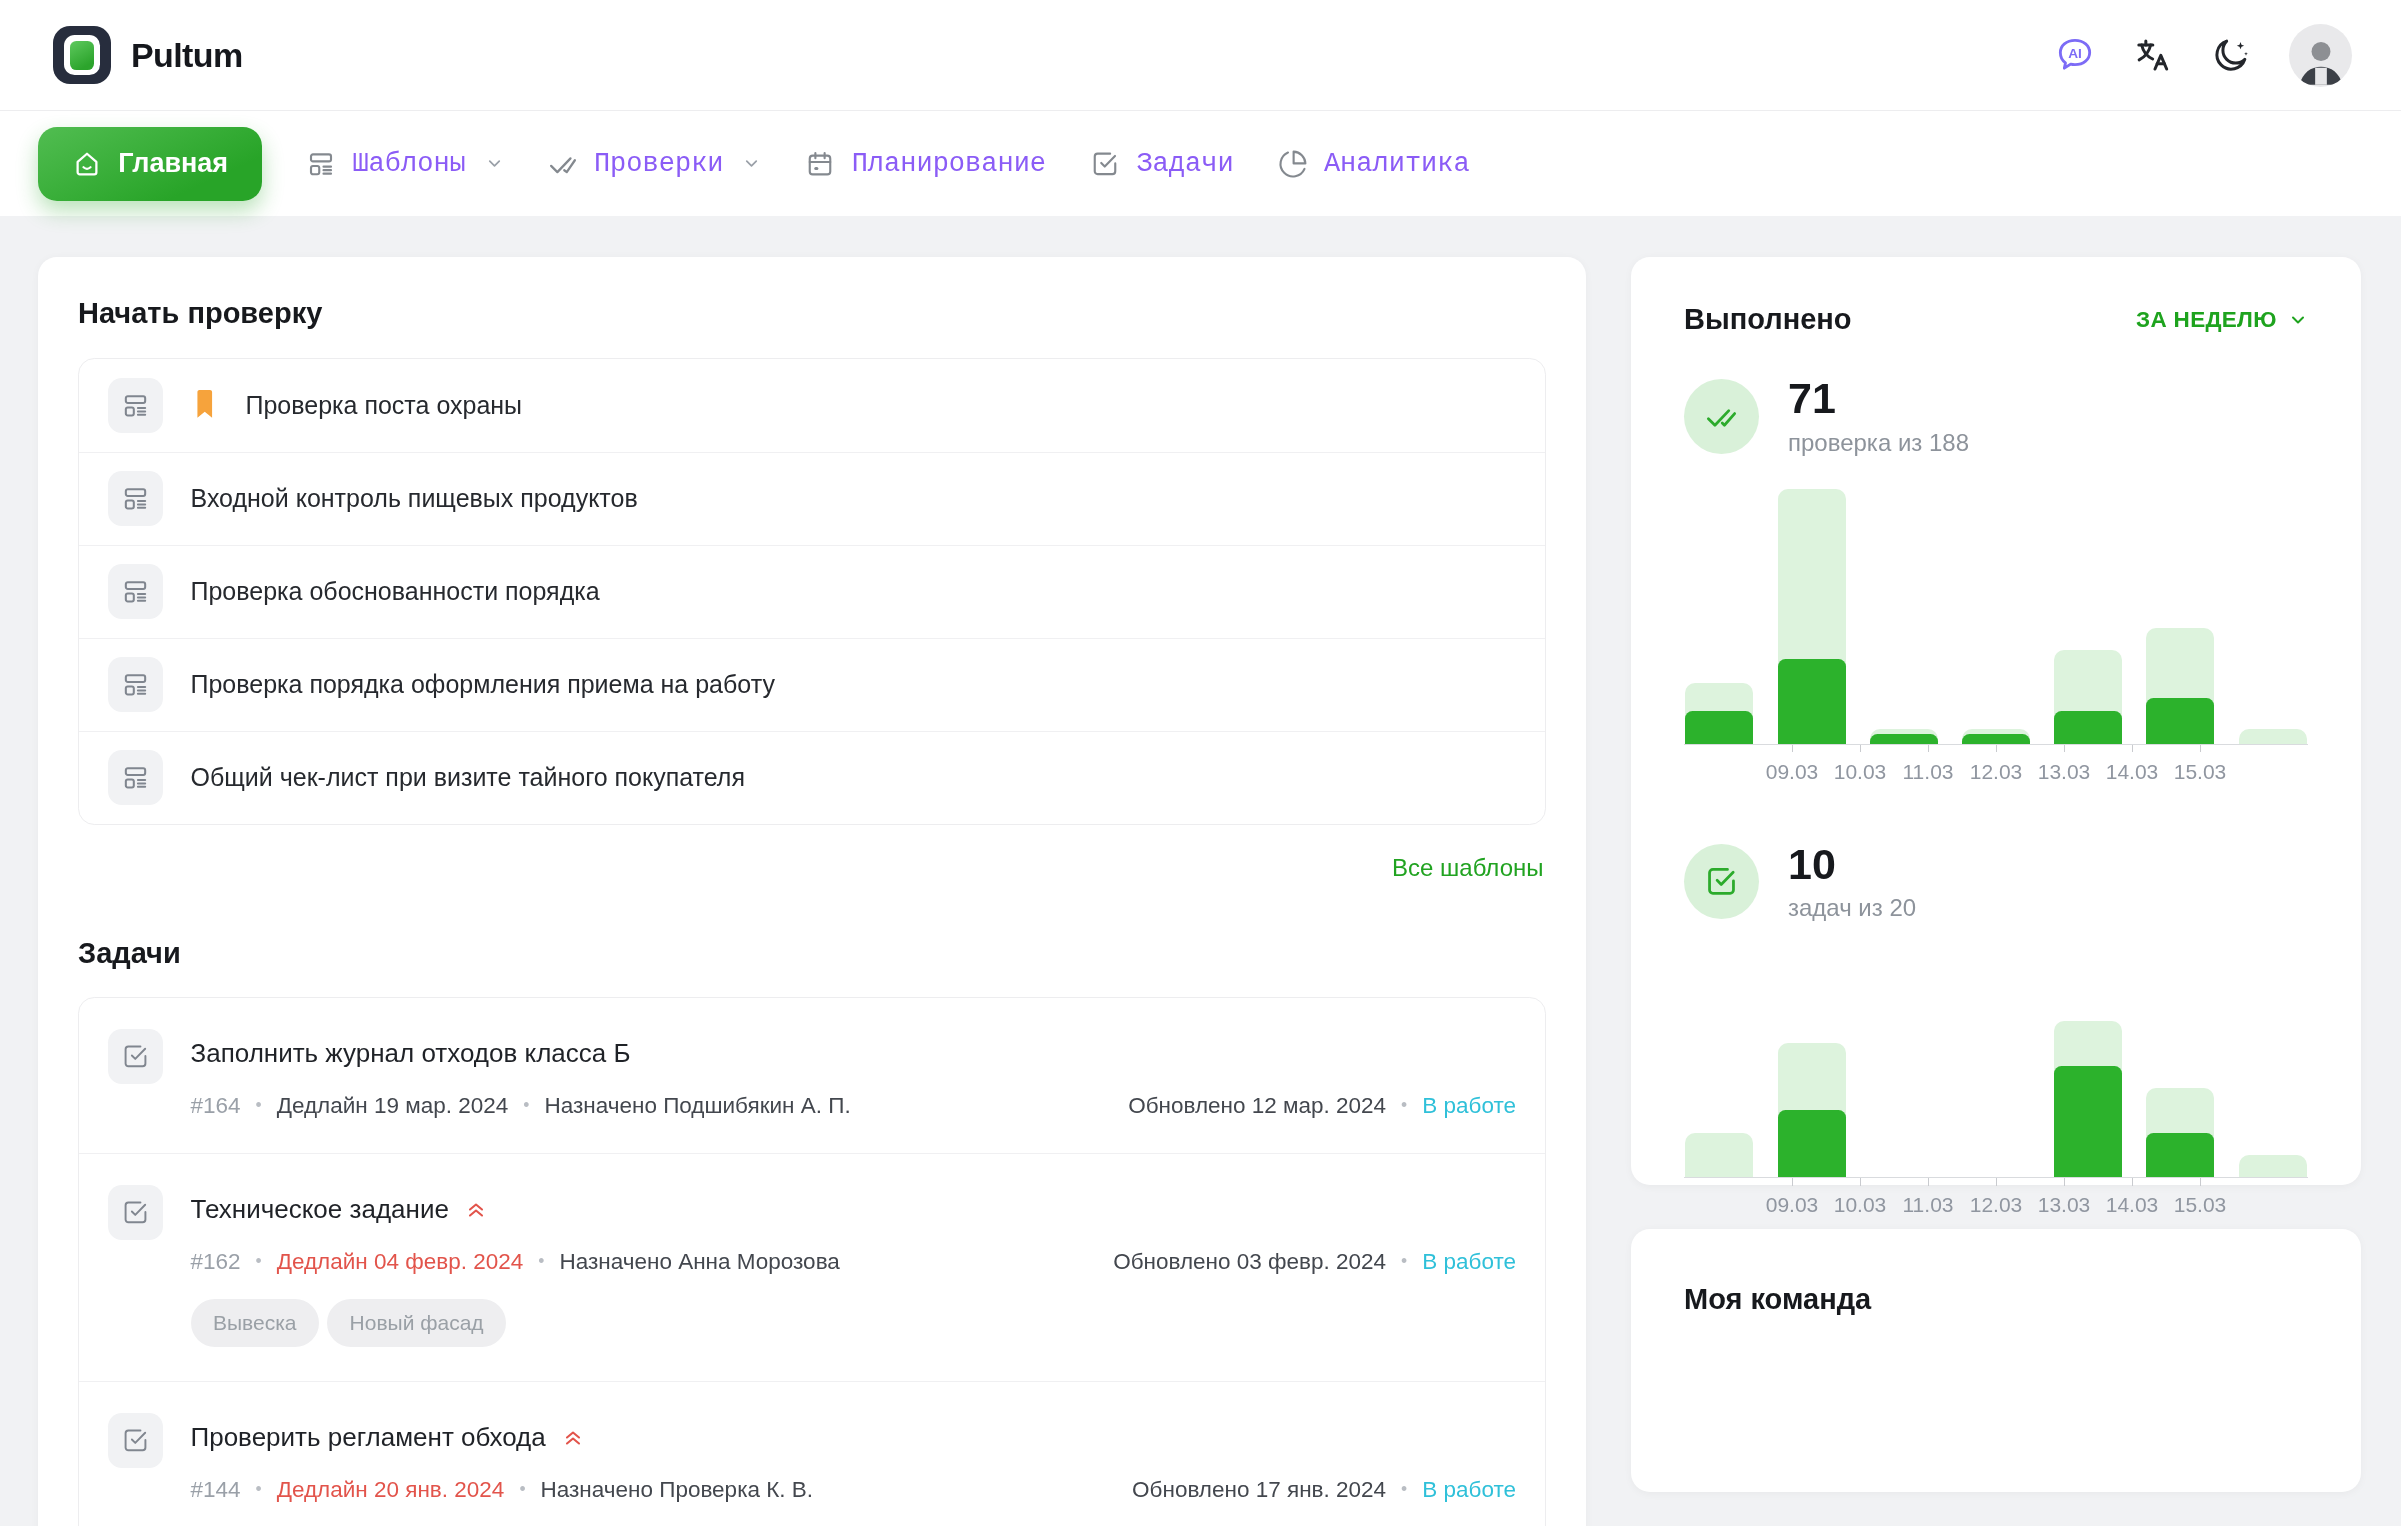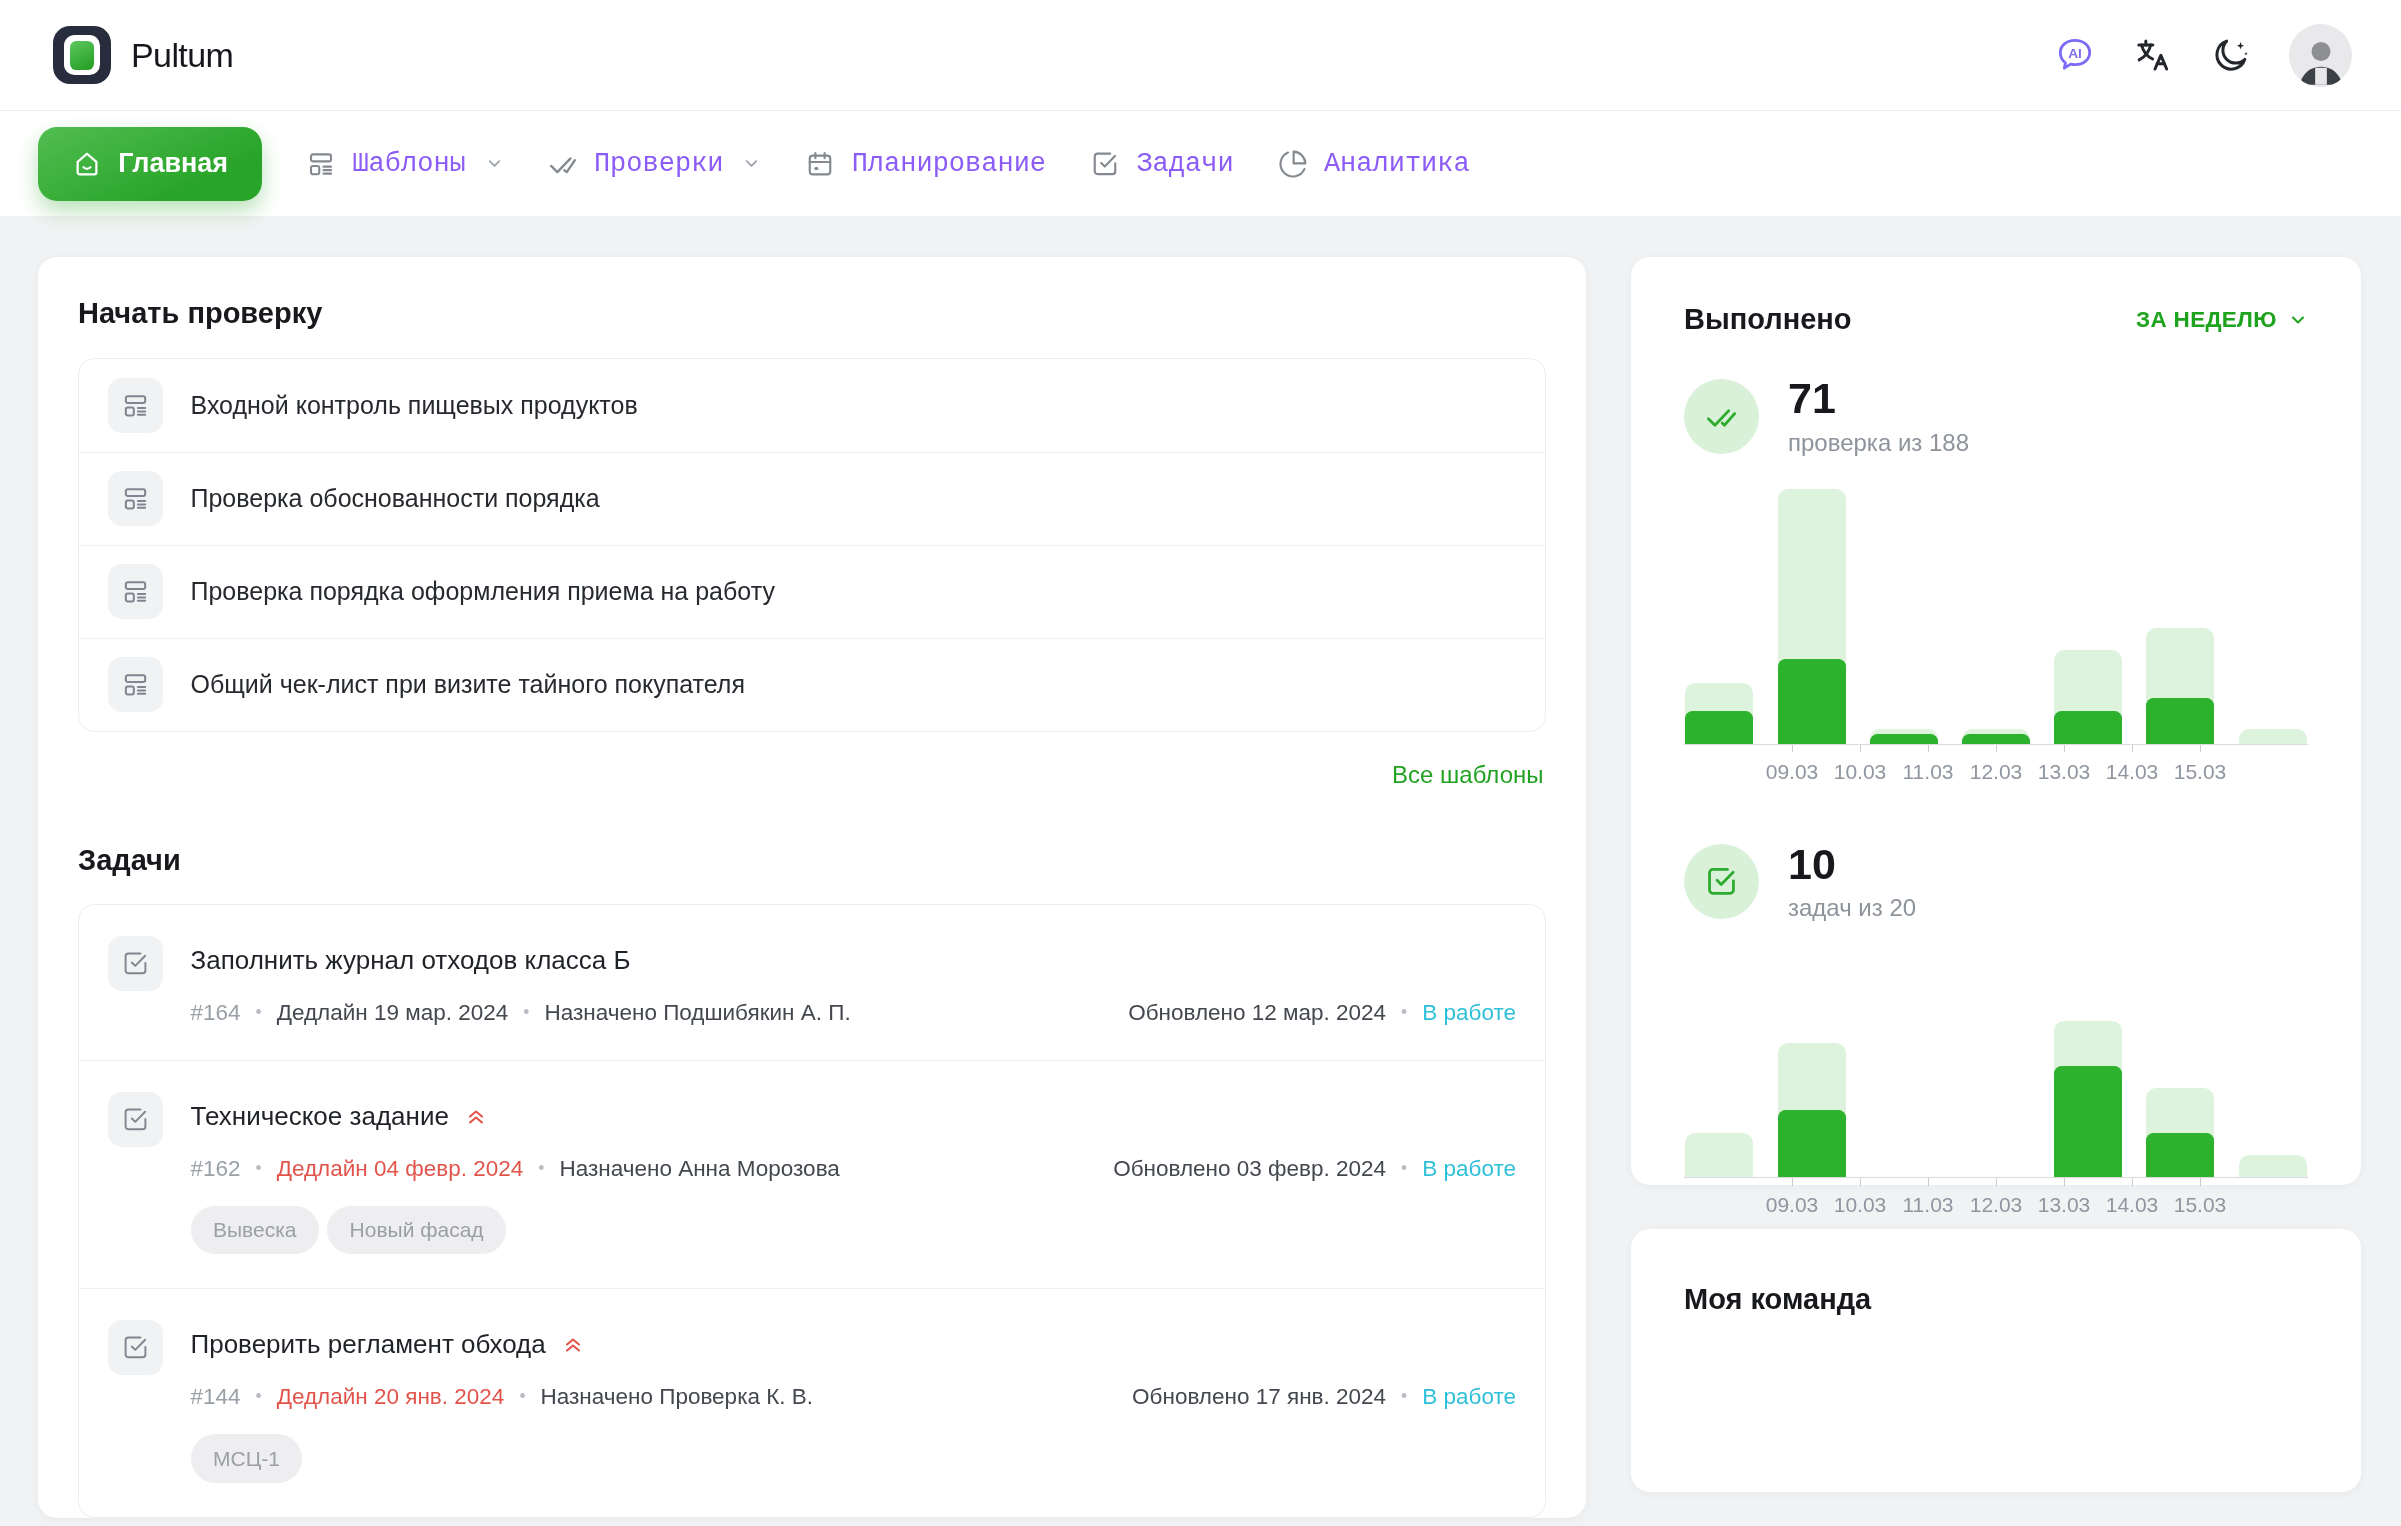--- a/index.html
+++ b/index.html
@@ -10,21 +10,21 @@
   
   .topbar{height:111px;background:#fff;border-bottom:1.3px solid #ededef;
     display:flex;align-items:center;padding:0 49px 0 53px}
   .logo{display:flex;align-items:center;gap:20px}
   .logo-mark{width:58px;height:58px;background:#272d3d;border-radius:17px;
     display:flex;align-items:center;justify-content:center}
   .logo-ring{width:36px;height:40px;background:#fff;border-radius:10.6px;
     display:flex;align-items:center;justify-content:center}
   .logo-gem{width:24px;height:29px;border-radius:6.3px;
     background:linear-gradient(150deg,#5ec95e 0%,#2ca42c 80%)}
-  .logo-name{font-size:34px;font-weight:400;letter-spacing:-0.6px;color:#15171c}
+  .logo-name{font-size:34px;font-weight:700;letter-spacing:-0.6px;color:#15171c}
   .top-icons{margin-left:auto;display:flex;align-items:center;gap:38px}
   .icon-btn{background:none;border:none;cursor:pointer;display:flex;align-items:center}
   .icon-btn svg{width:40px;height:40px}
   .glyph{color:#23262b}
   .avatar{width:63px;height:63px;border-radius:50%;background:#e9e9eb;overflow:hidden;
     border:none;cursor:pointer;display:flex;align-items:flex-end;justify-content:center}
   .avatar svg{width:54px;height:54px}
 
   
   .nav{height:105px;background:#fff;display:flex;align-items:center;gap:44px;padding:0 51px 0 38px}
@@ -209,20 +209,35 @@
     <span>Аналитика</span>
   </button>
 </nav>
 
 <div class="main">
 
   <section class="card left-card">
     <h2 class="h-section">Начать проверку</h2>
 
     <div class="listbox" id="template-list">
+  <div class="trow">
+    <div class="icon-tile">
+      <svg viewBox="0 0 24 24" fill="none" stroke="currentColor" stroke-width="1.7" stroke-linecap="round" stroke-linejoin="round">
+        <rect x="4" y="4.3" width="16" height="5.6" rx="1.6"></rect>
+        <rect x="4" y="13.6" width="6.6" height="6.6" rx="1.6"></rect>
+        <path d="M14 14.1h6M14 16.9h6M14 19.7h6"></path>
+      </svg>
+    </div>
+    <span class="bm">
+      <svg viewBox="0 0 24 28" fill="#f6a33c">
+        <path d="M5.6 2.6c0-1 .8-1.8 1.8-1.8h9.2c1 0 1.8.8 1.8 1.8v22.6l-6.4-5.4-6.4 5.4z"></path>
+      </svg>
+    </span>
+    <span class="trow-title">Проверка поста охраны</span>
+  </div>
 
   <div class="trow">
     <div class="icon-tile">
       <svg viewBox="0 0 24 24" fill="none" stroke="currentColor" stroke-width="1.7" stroke-linecap="round" stroke-linejoin="round">
         <rect x="4" y="4.3" width="16" height="5.6" rx="1.6"></rect>
         <rect x="4" y="13.6" width="6.6" height="6.6" rx="1.6"></rect>
         <path d="M14 14.1h6M14 16.9h6M14 19.7h6"></path>
       </svg>
     </div>
 

